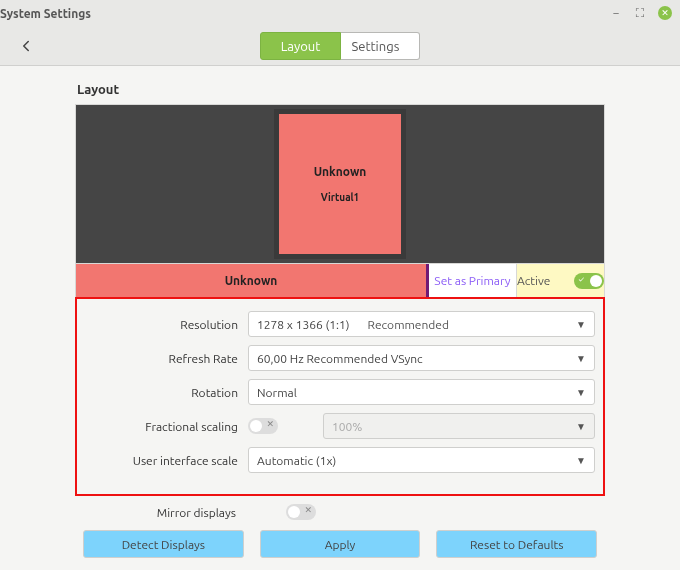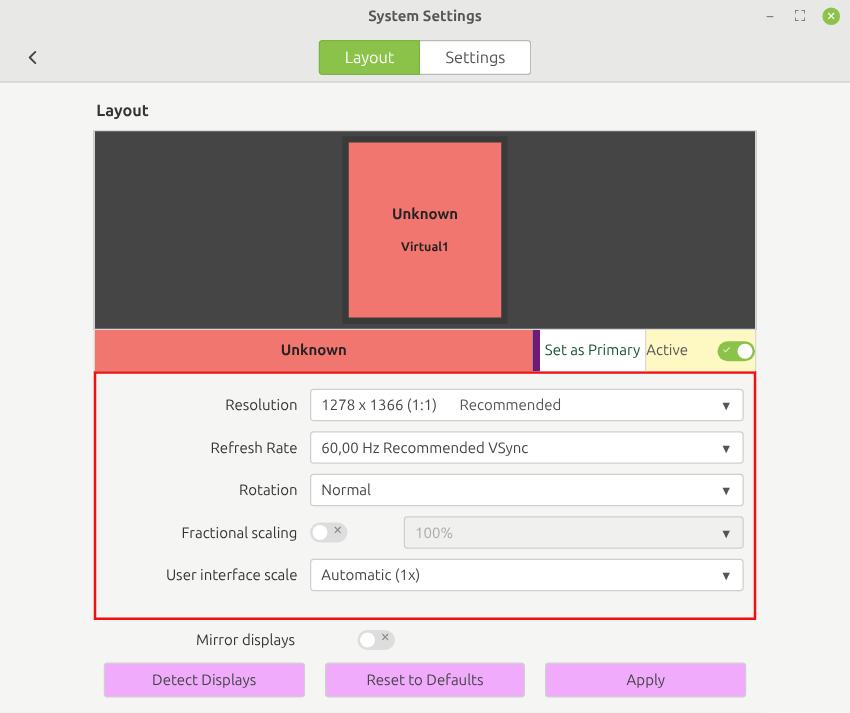--- a/index.html
+++ b/index.html
@@ -8,21 +8,21 @@
     font-family: "Ubuntu", "Segoe UI", sans-serif;
     font-size: 13px;
     background: #e8e8e6;
     color: #333;
     overflow: hidden;
   }
   .titlebar {
     height: 26px;
     display: flex;
     align-items: center;
-    justify-content: center;
+    justify-content: flex-start;
     position: relative;
     background: #e8e8e6;
   }
   .titlebar .title { font-weight: bold; color: #555; font-size: 12px; }
   .win-controls {
     position: absolute; right: 8px; top: 0; height: 26px;
     display: flex; align-items: center; gap: 12px;
   }
   .win-btn { width: 12px; height: 12px; display:flex; align-items:center; justify-content:center; color:#666; font-size:12px; cursor:pointer;}
   .win-close { width:14px; height:14px; border-radius:50%; background:#8bc34a; color:#fff; display:flex; align-items:center; justify-content:center; font-size:9px; line-height:1;}
@@ -42,21 +42,21 @@
   .tab {
     padding: 6px 20px;
     font-size:13px;
     border:1px solid #b8b8b5;
     background:#fff; color:#555; cursor:pointer;
   }
   .tab.active {
     background:#8bc34a; color:#fff; border-color:#7cb342;
   }
   .tab:first-child { border-radius:3px 0 0 3px; }
-  .tab:last-child { border-radius:0 3px 3px 0; border-left:none;}
+  .tab:last-child { border-radius:0 3px 3px 0; border-left:none;padding-left:10px;}
   .page {
     background:#f5f5f3;
     height: calc(570px - 66px);
     padding: 12px 0 0 0;
     overflow:auto;
   }
   .content-inner {
     width: 530px;
     margin: 0 auto;
   }
@@ -86,23 +86,23 @@
     border:1px solid #d8d8d6; border-top:none;
   }
   .monitor-badge {
     flex:1; background:#f27670; color:#222; font-weight:bold;
     display:flex; align-items:center; justify-content:center;
     font-size:12px;
   }
   .primary-btn {
     width:90px;
     background:#fff;
-    border-left:6px solid #701a75;
-    display:flex; align-items:center; justify-content:center;
-    color:#14532d; font-size:12px; cursor:pointer;
+    border-left:3px solid #701a75;
+    display:flex; align-items:center; justify-content:center;
+    color:#8b5cf6; font-size:12px; cursor:pointer;
   }
   .active-cell {
     width:88px;
     background:#fef9c3;
     border-left:1px solid #d8d8d6;
     display:flex; align-items:center; justify-content:center;
     gap:24px; font-size:12px; color:#555;
   }
   .toggle {
     width:30px; height:16px; border-radius:10px; position:relative; cursor:pointer;
@@ -152,21 +152,21 @@
     row-gap:8px; column-gap:8px;
     align-items:center;
     padding:8px 8px 0 8px;
     gap:48px;
   }
   .button-row {
     display:flex; gap:16px; margin:10px 8px 0 8px;
   }
   .btn {
     flex:1; height:28px; border:1px solid #cfcfcd; border-radius:3px;
-    background:#f0abfc; display:flex; align-items:center; justify-content:center;
+    background:#7dd3fc; display:flex; align-items:center; justify-content:center;
     font-size:12px; color:#444; cursor:pointer;
   }
 </style>
 </head>
 <body>
 
 <div class="titlebar">
   <div class="title">System Settings</div>
   <div class="win-controls">
     <div class="win-btn">－</div>
@@ -258,17 +258,17 @@
       <div>
         <div class="toggle off">
           <div class="knob"></div>
           <span class="xicon">✕</span>
         </div>
       </div>
     </div>
 
     <div class="button-row">
       <div class="btn">Detect Displays</div>
+      <div class="btn">Apply</div>
       <div class="btn">Reset to Defaults</div>
-      <div class="btn">Apply</div>
     </div>
   </div>
 </div>
 
 </body></html>

